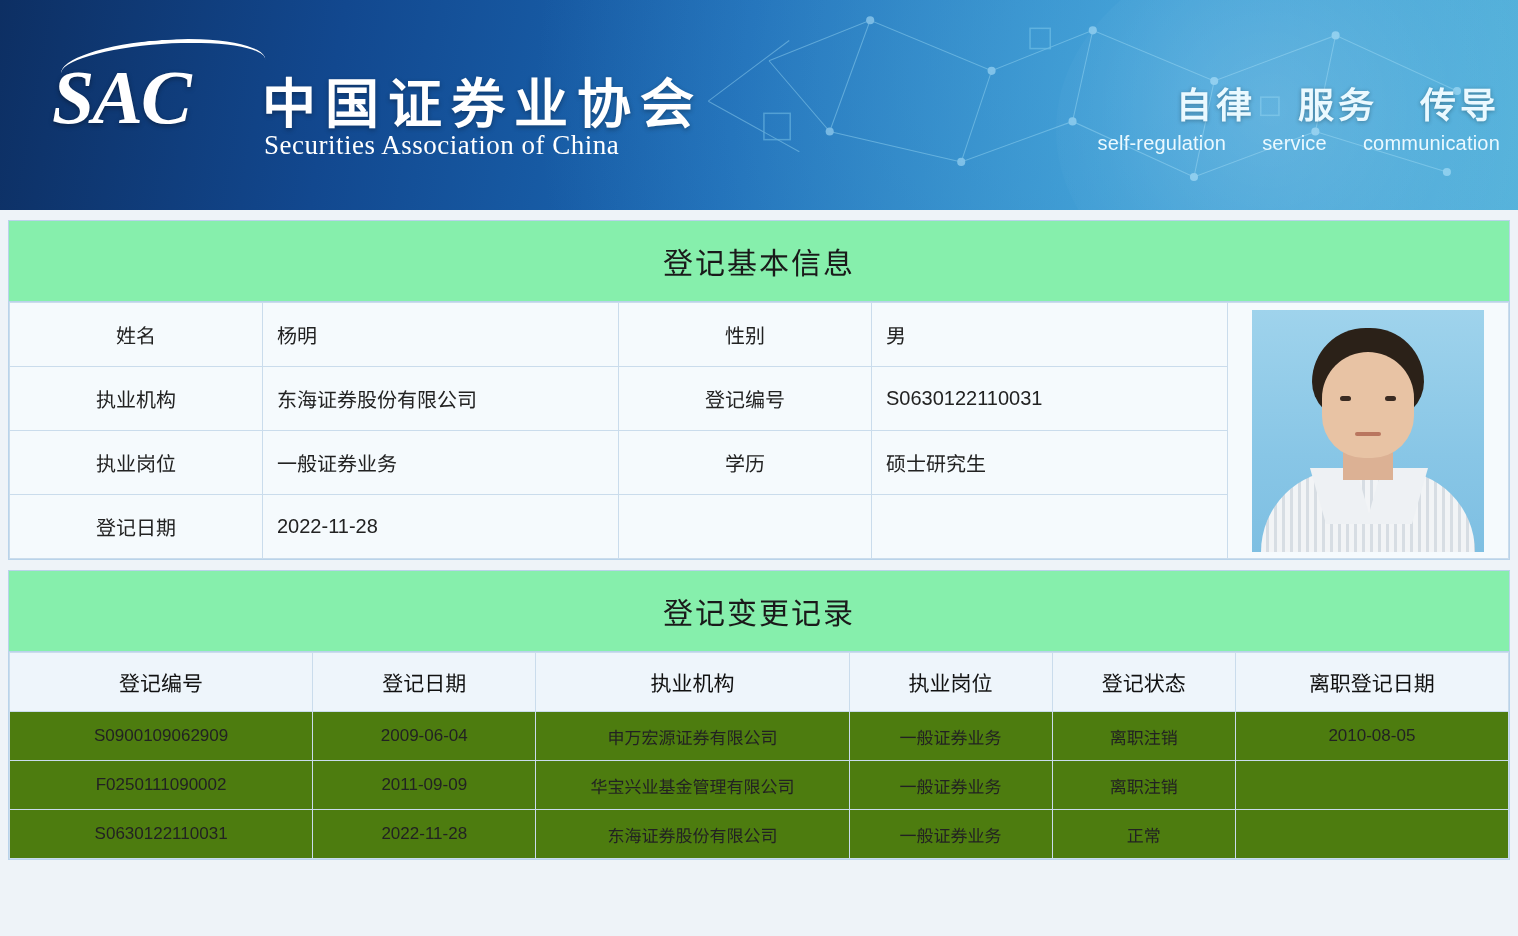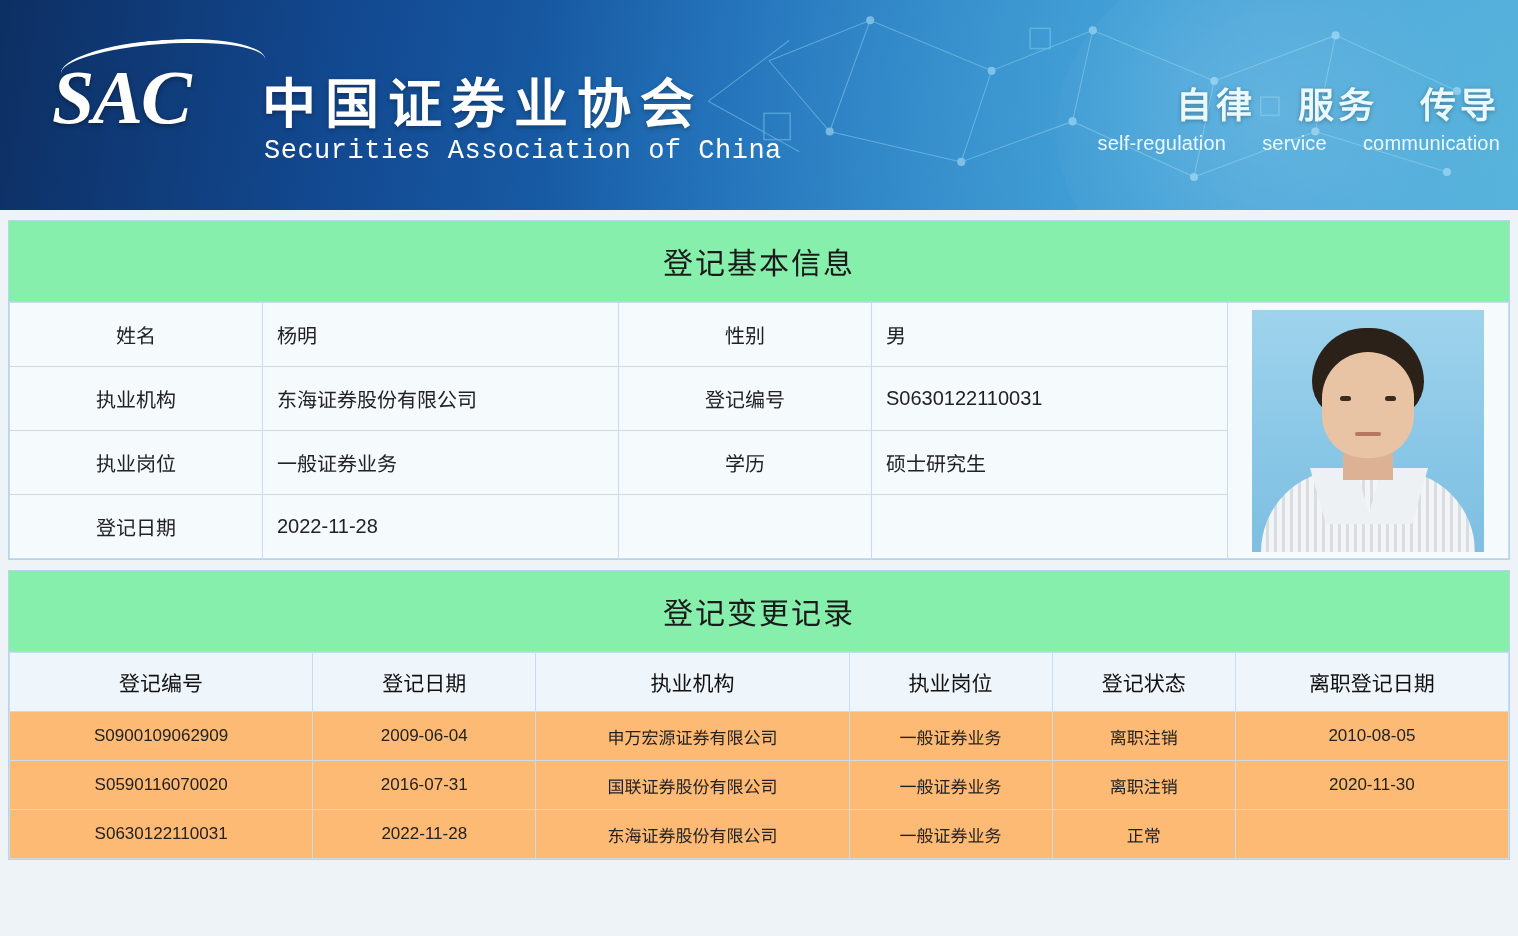--- a/index.html
+++ b/index.html
@@ -69,25 +69,25 @@
     top: 60px;
     font-size: 54px;
     color: #ffffff;
     letter-spacing: 9px;
     font-weight: bold;
     text-shadow: 0 2px 5px rgba(0,0,0,0.3);
   }
   .org-en {
     position: absolute;
     left: 264px;
-    top: 136px;
+    top: 130px;
     font-size: 27px;
     color: #ffffff;
     letter-spacing: 0.5px;
-    font-family: Liberation Mono, monospace;
+    font-family: Liberation Serif, serif;
   }
   .slogan-cn {
     position: absolute;
     right: 36px;
     top: 76px;
     font-size: 36px;
     color: #eaf9ff;
     font-weight: bold;
     letter-spacing: 4px;
     display: flex;
@@ -238,21 +238,21 @@
   table.records th {
     border: 1px solid #cadcec;
     background: #eef5fb;
     font-size: 21px;
     font-weight: normal;
     color: #111;
     height: 56px;
   }
   table.records td {
     border: 1px solid #cadcec;
-    background: #fdba74;
+    background: #4d7c0f;
     font-size: 17px;
     color: #222;
     height: 46px;
     text-align: center;
   }
   .col-a { width: 300px; }
   .col-b { width: 220px; }
   .col-c { width: 310px; }
   .col-d { width: 200px; }
   .col-e { width: 180px; }
@@ -374,26 +374,26 @@
       <tbody>
         <tr>
           <td>S0900109062909</td>
           <td>2009-06-04</td>
           <td>申万宏源证券有限公司</td>
           <td>一般证券业务</td>
           <td>离职注销</td>
           <td>2010-08-05</td>
         </tr>
         <tr>
-          <td>S0590116070020</td>
-          <td>2016-07-31</td>
-          <td>国联证券股份有限公司</td>
+          <td>F0250111090002</td>
+          <td>2011-09-09</td>
+          <td>华宝兴业基金管理有限公司</td>
           <td>一般证券业务</td>
           <td>离职注销</td>
-          <td>2020-11-30</td>
+          <td></td>
         </tr>
         <tr>
           <td>S0630122110031</td>
           <td>2022-11-28</td>
           <td>东海证券股份有限公司</td>
           <td>一般证券业务</td>
           <td>正常</td>
           <td></td>
         </tr>
       </tbody>

